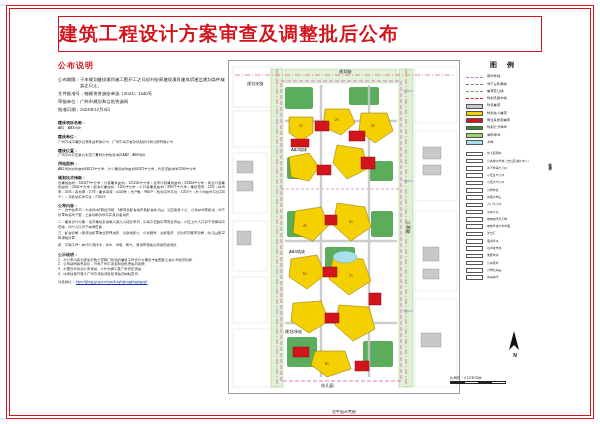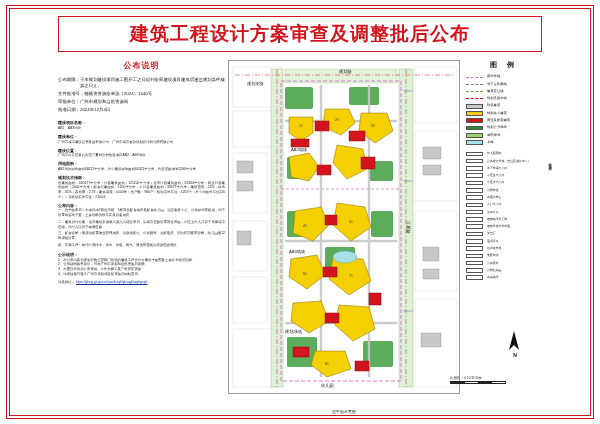--- a/index.html
+++ b/index.html
@@ -24,41 +24,40 @@
   .frame-inner{
     position:absolute;left:9px;top:8px;right:9px;bottom:8px;
     border:0.8px solid #d3141c;
     box-sizing:border-box;
   }
   
   .title-bar{
     position:absolute;left:58px;top:16px;width:484px;height:36px;
     border:1.4px solid #d3141c;
     box-sizing:border-box;
-    display:flex;align-items:center;justify-content:center;
+    display:flex;align-items:center;
     background:#fff;
   }
   .title-bar .t{
     color:#d3141c;
     font-size:19px;
     font-weight:bold;
     letter-spacing:1px;
     font-family:"Liberation Sans", sans-serif;
     white-space:nowrap;
   }
   
   .left-col{
     position:absolute;left:58px;top:60px;width:167px;bottom:14px;
     font-size:3.6px;
     line-height:1.45;
     color:#111;
     overflow:hidden;
   }
   .left-head{
-    text-align:center;
     color:#d3141c;
     font-size:8px;
     font-weight:bold;
     margin-bottom:5px;
     letter-spacing:1px;
   }
   .kv{margin-bottom:1.5px;display:flex;}
   .kv .k{color:#111;font-size:4.4px;white-space:nowrap;}
   .kv .v{color:#111;font-size:4.4px;flex:1;}
   .sect-title{font-size:4px;font-weight:bold;margin-top:3px;}

